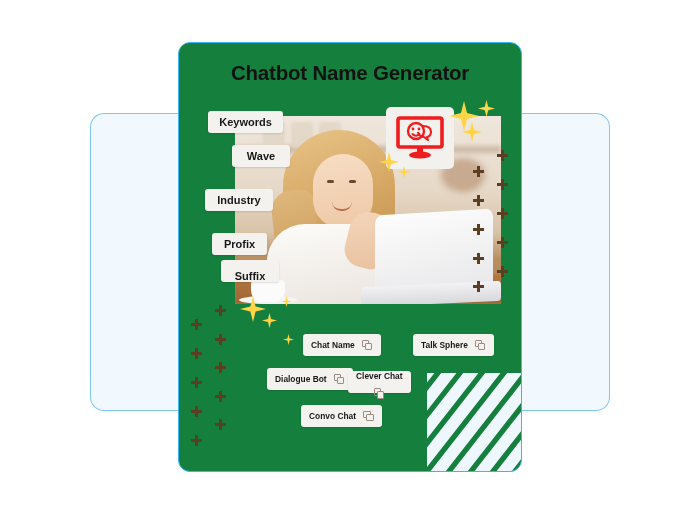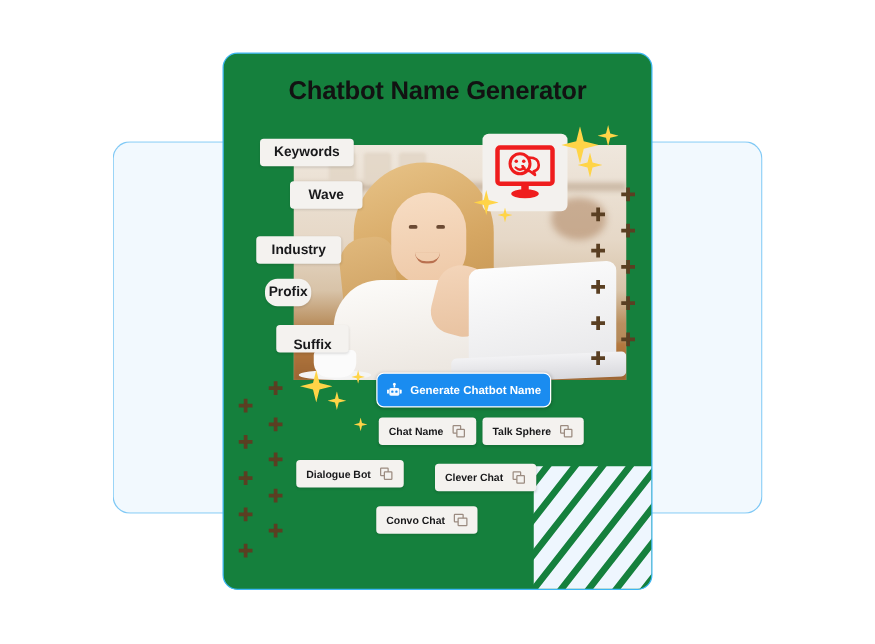--- a/index.html
+++ b/index.html
@@ -330,64 +330,52 @@
   <div id="input-chips">
       <div class="chip" style="left: 208px; top: 111px; width: 75px; height: 22px;">
         <span>Keywords</span>
       </div>
       <div class="chip" style="left: 232px; top: 145px; width: 58px; height: 22px;">
         <span>Wave</span>
       </div>
       <div class="chip" style="left: 205px; top: 179px; width: 68px; height: 22px; margin-top: 10px;">
         <span>Industry</span>
       </div>
-      <div class="chip" style="left: 212px; top: 223px; width: 37px; height: 22px; border-radius: 10px;">
+      <div class="chip" style="left: 212px; top: 233px; width: 55px; height: 22px;">
         <span>Profix</span>
       </div>
       <div class="chip" style="left: 221px; top: 260px; width: 58px; height: 22px; align-items: flex-end;">
         <span>Suffix</span>
       </div>
     </div>
 
-  <div id="generate-button">
-    <svg width="13" height="13" viewBox="0 0 16 16" fill="none">
-      <rect x="3" y="5.5" width="10" height="7.5" rx="1.6" fill="#ffffff" opacity="0.95"></rect>
-      <circle cx="6" cy="9" r="1.2" fill="#1a8cf0"></circle>
-      <circle cx="10" cy="9" r="1.2" fill="#1a8cf0"></circle>
-      <rect x="7.2" y="2" width="1.6" height="3" fill="#ffffff"></rect>
-      <circle cx="8" cy="1.6" r="1.3" fill="#ffffff"></circle>
-      <rect x="0.8" y="7" width="1.8" height="4" rx="0.9" fill="#ffffff"></rect>
-      <rect x="13.4" y="7" width="1.8" height="4" rx="0.9" fill="#ffffff"></rect>
-    </svg>
-    <span>Generate Chatbot Name</span>
-  </div>
 
   <div id="result-chips">
       <div class="result-chip" style="left: 303px; top: 334px;">
         <span>Chat Name</span>
         <span class="copy-icon">
           <i class="back"></i>
           <i class="front"></i>
         </span>
       </div>
-      <div class="result-chip" style="left: 386px; top: 334px;">
+      <div class="result-chip" style="left: 413px; top: 334px;">
         <span>Talk Sphere</span>
         <span class="copy-icon">
           <i class="back"></i>
           <i class="front"></i>
         </span>
       </div>
-      <div class="result-chip" style="left: 237px; top: 368px;">
+      <div class="result-chip" style="left: 267px; top: 368px;">
         <span>Dialogue Bot</span>
         <span class="copy-icon">
           <i class="back"></i>
           <i class="front"></i>
         </span>
       </div>
-      <div class="result-chip" style="left: 348px; top: 371px;">
+      <div class="result-chip" style="left: 348px; top: 371px; flex-direction: column;">
         <span>Clever Chat</span>
         <span class="copy-icon">
           <i class="back"></i>
           <i class="front"></i>
         </span>
       </div>
       <div class="result-chip" style="left: 301px; top: 405px;">
         <span>Convo Chat</span>
         <span class="copy-icon">
           <i class="back"></i>

